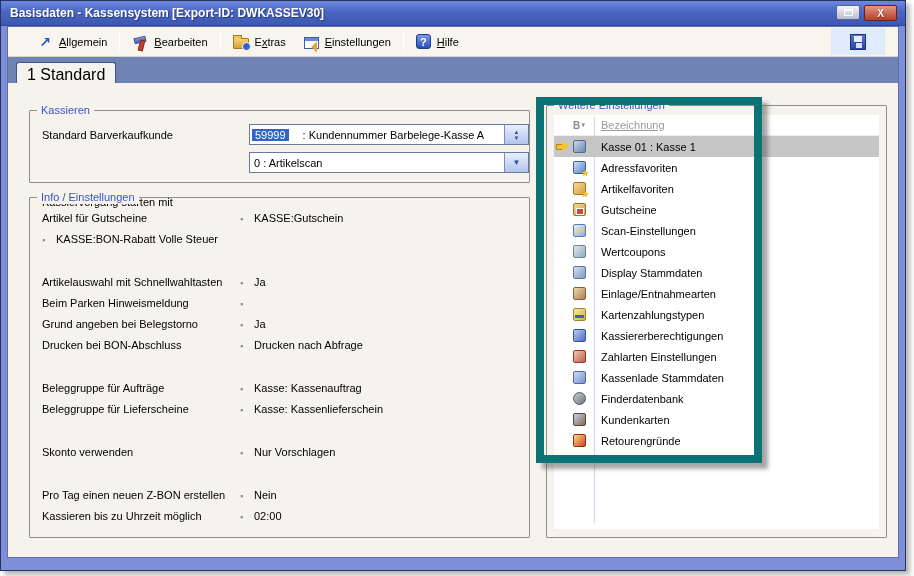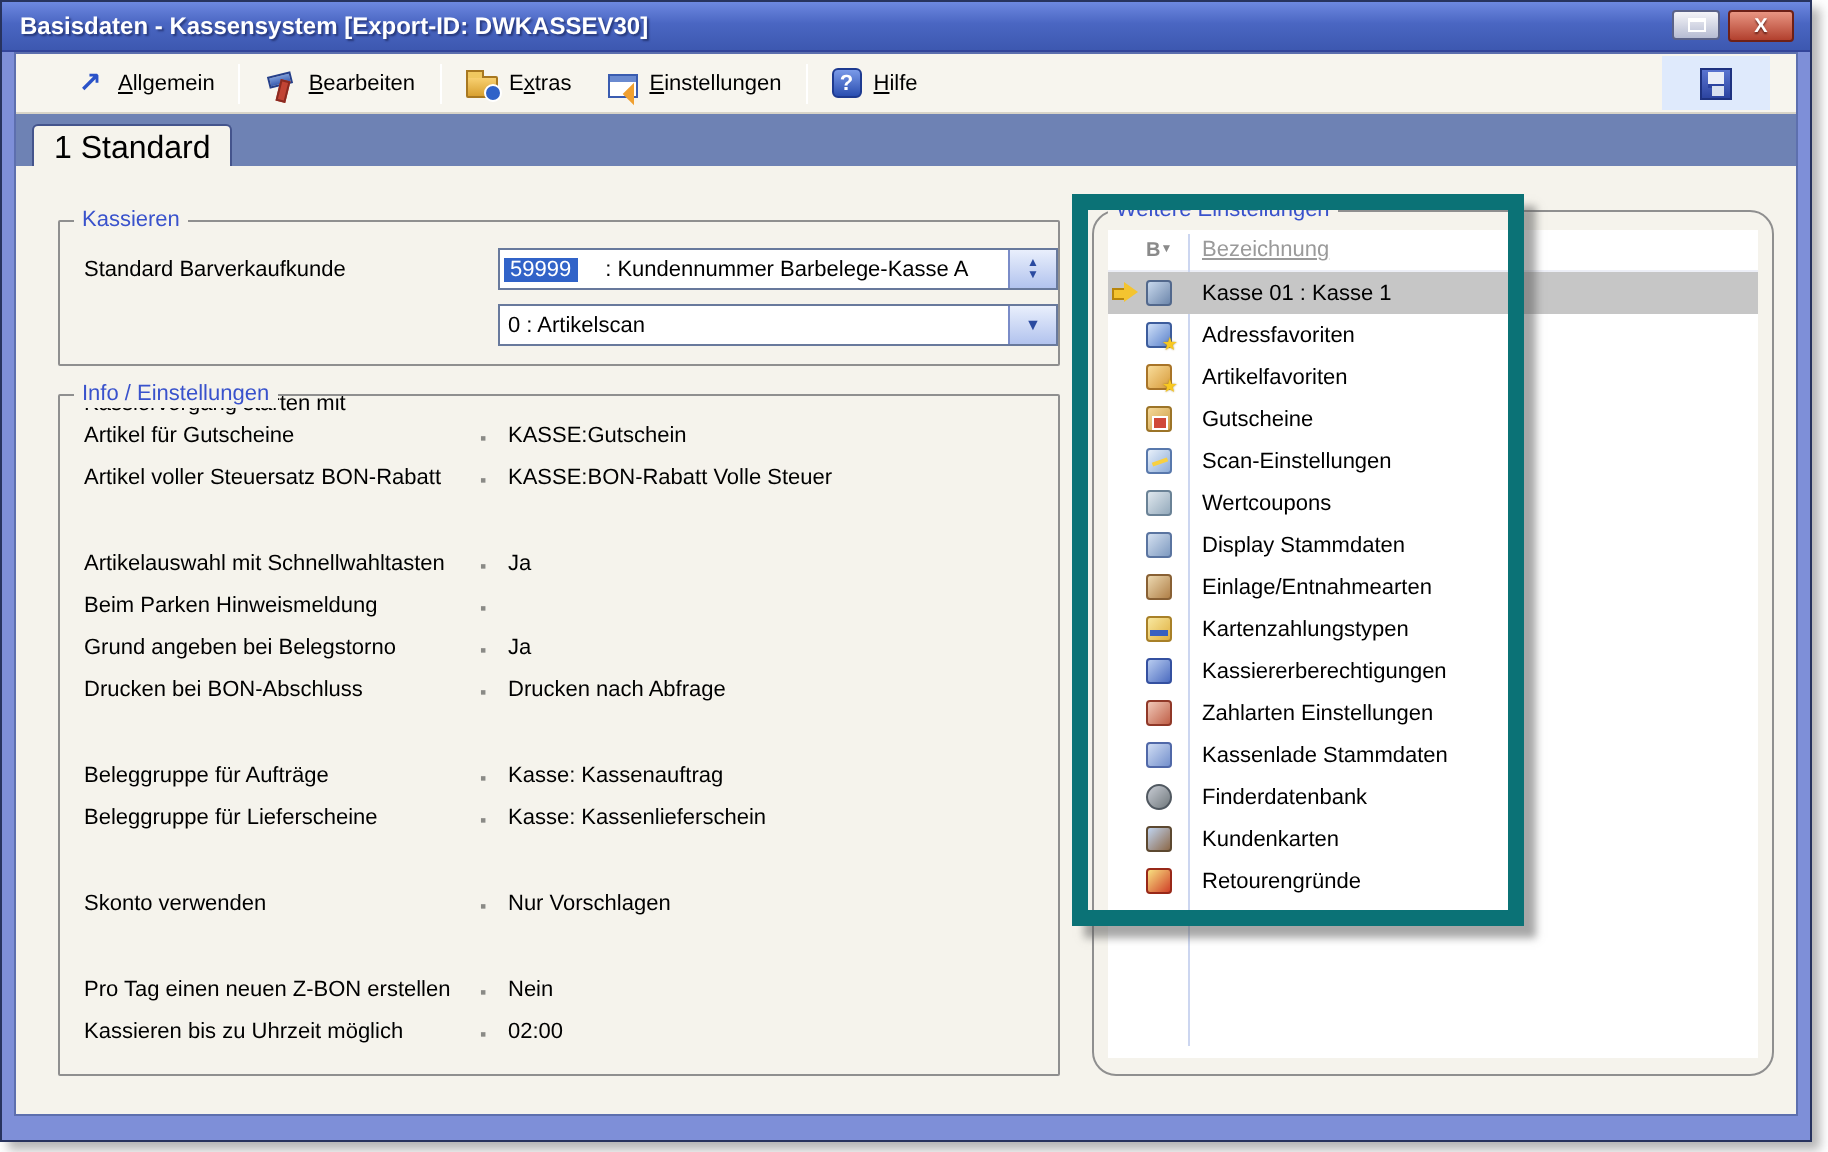--- a/index.html
+++ b/index.html
@@ -83,21 +83,21 @@
           color:#2a4aa0; font-size:8px; }
 
   .gb-info { left:28px; top:196px; width:501px; height:341px; }
   .info-rows { position:absolute; left:12px; top:14px; right:6px; }
   .info-row { display:flex; align-items:flex-start; height:21px; font-size:11px; }
   .info-row.gap { margin-top:22px; }
   .info-label { width:198px; flex:0 0 198px; color:#000; }
   .bullet { width:14px; flex:0 0 14px; color:#8a8a86; font-size:9px; line-height:14px; }
   .info-value { color:#000; white-space:nowrap; }
 
-  .gb-weitere { left:545px; top:104px; width:341px; height:433px;border-radius:12px; }
+  .gb-weitere { left:545px; top:104px; width:341px; height:433px; }
   .settings-list { position:absolute; left:7px; top:9px; right:7px; bottom:8px; background:#fff; overflow:hidden; }
   .list-vline { position:absolute; left:40px; top:2px; bottom:6px; width:1px; background:#ccd6f0; }
   .list-header { display:flex; align-items:center; height:21px; border-bottom:1px solid #eceef6; }
   .lh-marker { width:16px; flex:0 0 16px; }
   .lh-sort { width:24px; flex:0 0 24px; color:#8a8a8a; font-size:10px; font-weight:bold; padding-left:3px; }
   .lh-sort .sort-arrow { font-size:6px; font-weight:normal; vertical-align:2px; }
   .lh-label { margin-left:7px; color:#9a9a9a; font-size:11px;text-decoration:underline; }
   .li-row { display:flex; align-items:center; height:21px; font-size:11px; position:relative; }
   .li-row.selected { background:#c6c6c6; }
   .li-marker { width:16px; flex:0 0 16px; display:flex; align-items:center; justify-content:center; }
@@ -219,21 +219,20 @@
 
     <div class="groupbox gb-info">
       <span class="gb-title">Info / Einstellungen</span>
       <div class="info-rows">
           <div class="info-row">
             <span class="info-label">Artikel für Gutscheine</span>
             <span class="bullet">▪</span>
             <span class="info-value">KASSE:Gutschein</span>
           </div>
           <div class="info-row">
-            <span class="info-label">Artikel voller Steuersatz BON-Rabatt</span>
             <span class="bullet">▪</span>
             <span class="info-value">KASSE:BON-Rabatt Volle Steuer</span>
           </div>
           <div class="info-row gap">
             <span class="info-label">Artikelauswahl mit Schnellwahltasten</span>
             <span class="bullet">▪</span>
             <span class="info-value">Ja</span>
           </div>
           <div class="info-row">
             <span class="info-label">Beim Parken Hinweismeldung</span>

